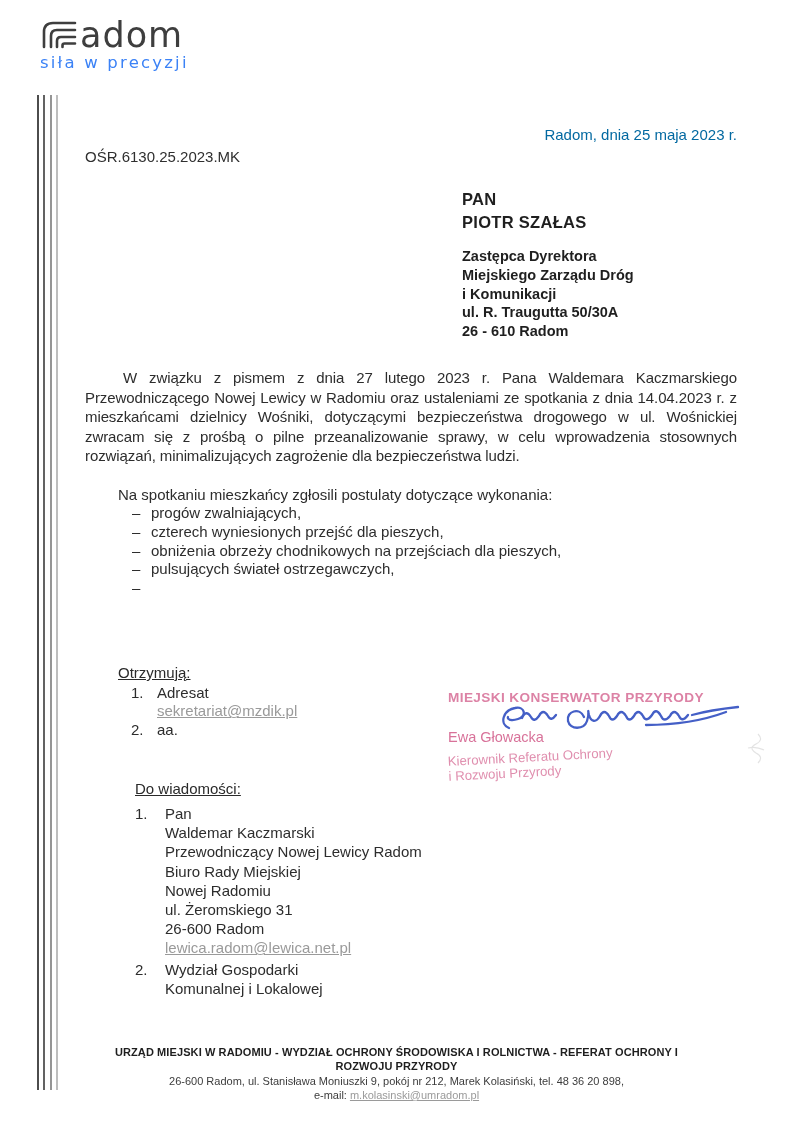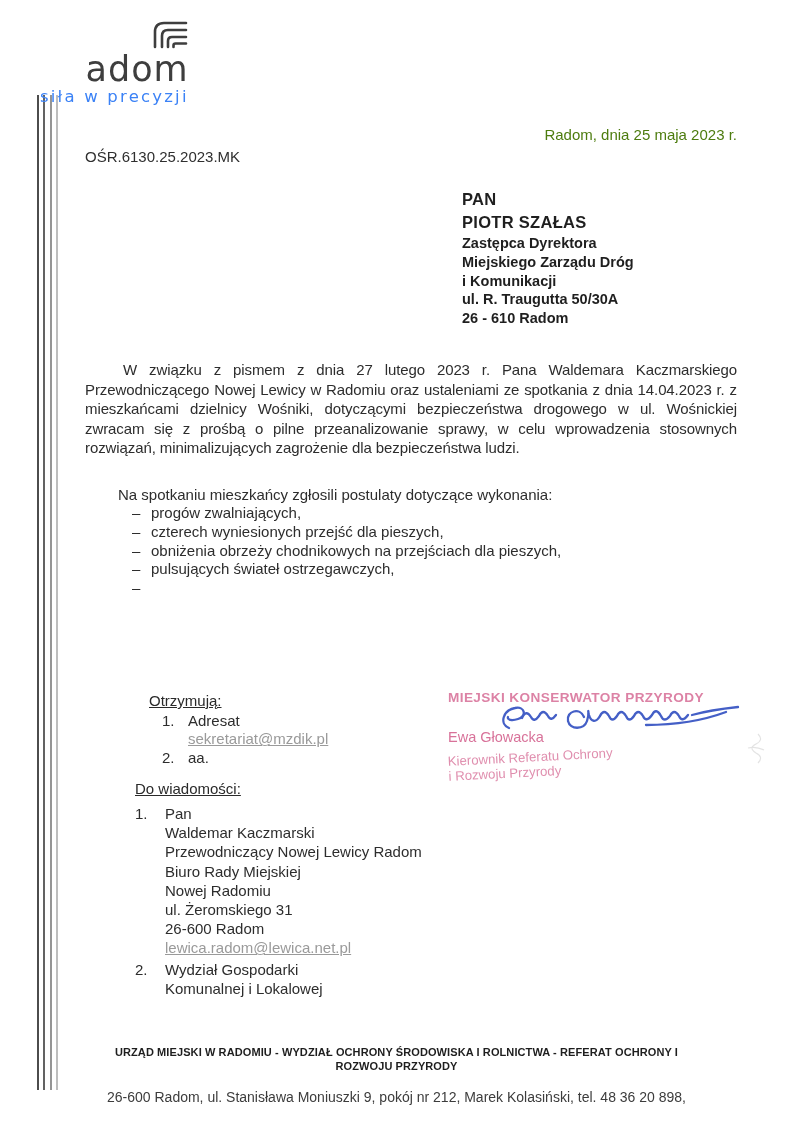--- a/index.html
+++ b/index.html
@@ -13,51 +13,51 @@
     position:absolute; left:37px; top:95px; width:24px; height:995px;
     background:linear-gradient(to right,
       #3d3d3d 0 2px, transparent 2px 6px,
       #555555 6px 8px, transparent 8px 13px,
       #8c8c8c 13px 15px, transparent 15px 19px,
       #b8b8b8 19px 21px, transparent 21px);
     opacity:.92;
   }
   
   .logo { position:absolute; left:40px; top:18px; }
-  .logo-row { display:flex; align-items:flex-end;flex-direction:column; }
+  .logo-row { display:flex; align-items:flex-end; }
   .logo-mark { display:block; }
   .logo-text {
     font-family:"DejaVu Sans", sans-serif; font-size:35px; font-weight:500;
     color:#3e3e3e; line-height:34px; letter-spacing:1px; margin-left:2px;
   }
   .logo-tagline {
     font-family:"DejaVu Sans", sans-serif; font-size:16.5px; color:#3b82f6;
     letter-spacing:2.2px; margin-top:1px;
   }
-  .date-line { position:absolute; top:126px; right:56px; font-size:15px; color:#4d7c0f; }
+  .date-line { position:absolute; top:126px; right:56px; font-size:15px; color:#0369a1; }
   .ref { position:absolute; top:148px; left:85px; font-size:15px; color:#2f2f2f; }
 
   .recipient { position:absolute; left:462px; top:188px; font-weight:bold; color:#1f1f1f; }
   .r-big  { font-size:16.5px; line-height:23px; letter-spacing:.3px; }
   .r-line { font-size:14.5px; line-height:18.8px; }
-  .r-line.first { margin-top:0; }
+  .r-line.first { margin-top:13px; }
 
   .p1 {
-    position:absolute; left:85px; top:360px; width:652px;
+    position:absolute; left:85px; top:368px; width:652px;
     font-size:15px; line-height:19.6px; text-align:justify; text-indent:38px;
     letter-spacing:-0.1px;
   }
   .p2 { position:absolute; left:118px; top:486px; font-size:15px; }
 
   .bullets { position:absolute; left:132px; top:504px; font-size:15px; }
   .b-row { display:flex; line-height:18.8px; }
   .b-dash { width:19px; flex:none; }
 
   .u-head { text-decoration:underline; font-size:15px; color:#2a2a2a; }
-  .otrzymuja { position:absolute; left:118px; top:692px; font-size:15px;margin-left:31px; }
+  .otrzymuja { position:absolute; left:118px; top:664px; font-size:15px; }
   .otrzymuja .u-head { margin-bottom:3px; }
   .num-row { display:flex; line-height:18.4px; }
   .num-col { flex:none; width:26px; padding-left:13px; }
   .email { color:#9a9a9a; text-decoration:underline; }
 
   .dowiad { position:absolute; left:135px; top:780px; font-size:15px; }
   .dowiad .u-head { margin-bottom:7px; }
   .dowiad .num-row { line-height:19.2px; margin-bottom:2px; }
   .dowiad .num-col { width:30px; padding-left:0; }
 
@@ -78,21 +78,21 @@
     opacity:.72; transform:rotate(-3deg);
   }
   .smudge { position:absolute; left:736px; top:726px; opacity:.45; }
 
   
   .footer { position:absolute; left:0; right:0; top:1046px; text-align:center; }
   .f-bold {
     font-weight:bold; font-size:11px; line-height:13.5px; color:#1e1e1e;
     max-width:586px; margin:0 auto; letter-spacing:.1px;
   }
-  .f-line { font-size:14px; color:#3c3c3c; margin-top:16px; }
+  .f-line { font-size:11px; color:#3c3c3c; margin-top:2px; }
   .f-line .email { margin-left:3px; }
 </style>
 </head>
 <body>
 
 <div class="page">
 
   <div class="scan-stripes"></div>
 
   <header class="logo">

